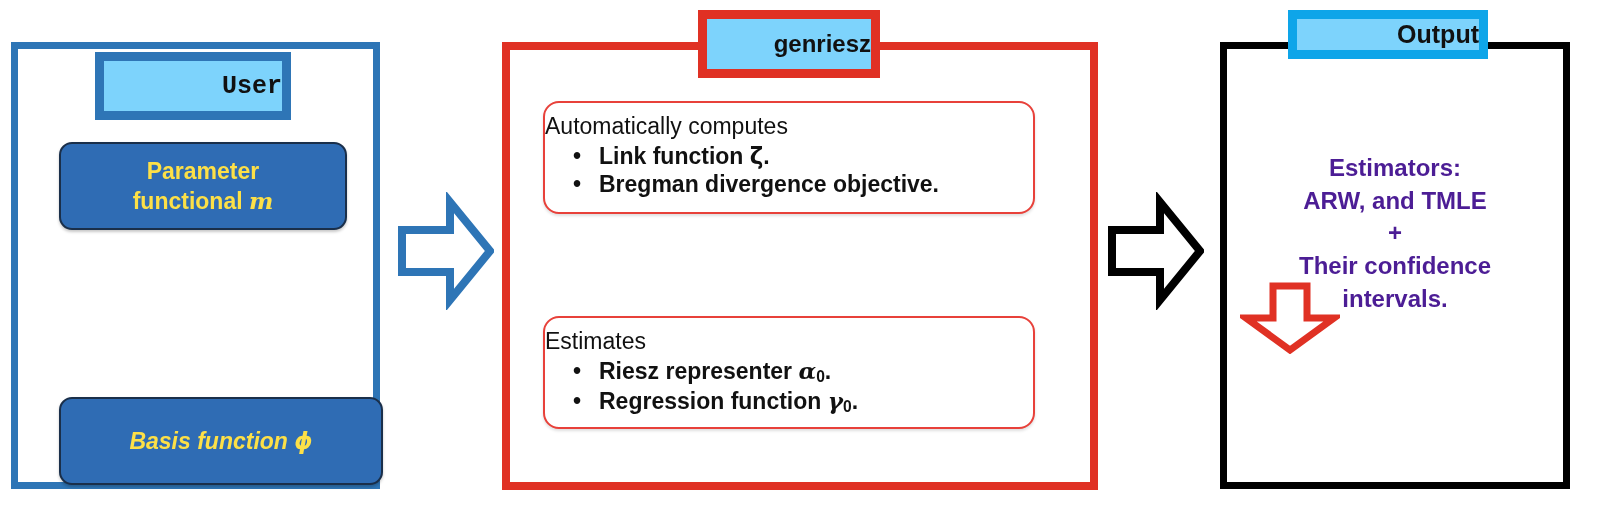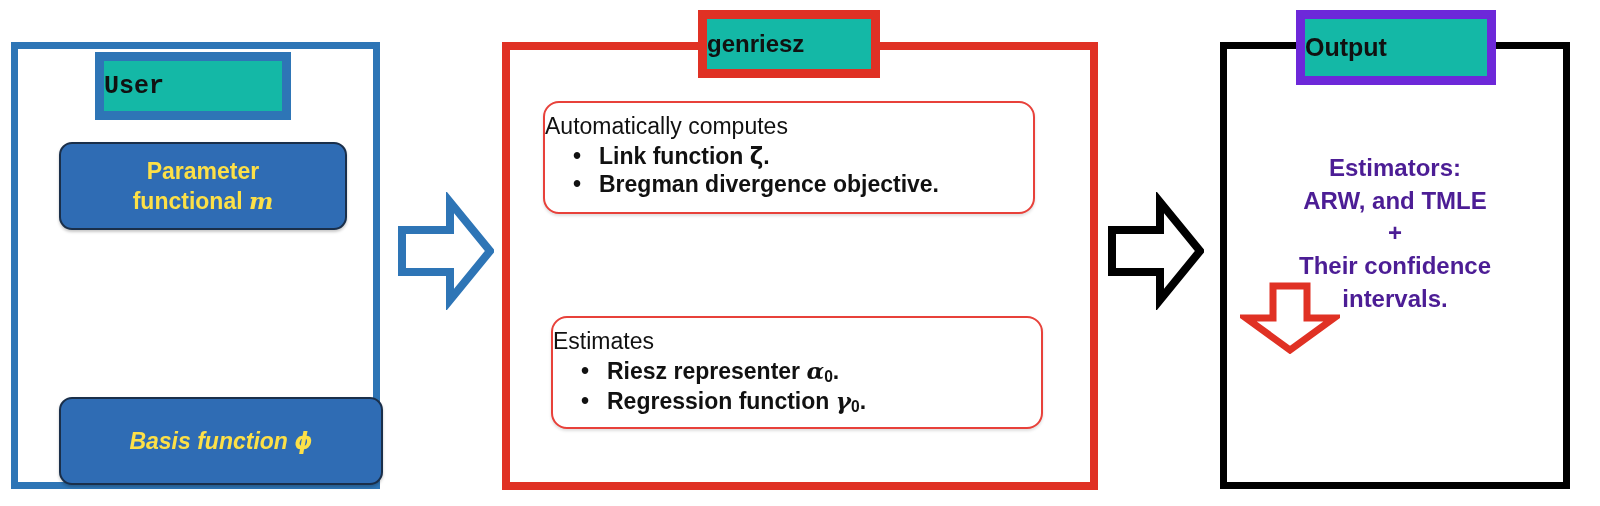--- a/index.html
+++ b/index.html
@@ -28,24 +28,24 @@
     position: absolute;
     left: 0; top: 0;
     width: 100%;
     height: 100%;
     box-sizing: border-box;
     background: #ffffff;
   }
   .title-tab {
     position: absolute;
     box-sizing: border-box;
-    background: #14b8a6;
+    background: #7dd3fc;
     display: flex;
     align-items: center;
-    justify-content: flex-start;
+    justify-content: flex-end;
     z-index: 5;
   }
   .title-tab span {
     font-weight: bold;
     color: #111111;
     line-height: 1;
   }
 
   
   #user-panel { left: 11px; top: 42px; width: 369px; height: 447px; }
@@ -90,21 +90,21 @@
     position: absolute;
     box-sizing: border-box;
     background: #ffffff;
     border: 2.5px solid #e8413a;
     border-radius: 16px;
     z-index: 4;
     padding: 10px 0 8px 0;
     box-shadow: 0 2px 3px rgba(0,0,0,0.13);
   }
   #card-auto     { left: 41px; top: 59px;  width: 492px; height: 113px; }
-  #card-estimates{ left: 41px; top: 274px; width: 492px; height: 113px; margin-left: 8px; }
+  #card-estimates{ left: 41px; top: 274px; width: 492px; height: 113px; }
 
   .card-heading {
     text-align: left;
     font-weight: normal;
     font-size: 23px;
     color: #111111;
     line-height: 1.18;
   }
   .bullet-list {
     list-style: none;
@@ -128,22 +128,22 @@
   }
 
   .mathit { font-family: "DejaVu Serif", serif; font-style: italic; font-weight: bold; }
   .mathsym { font-family: "DejaVu Sans", sans-serif; font-weight: bold; }
   sub { font-size: 0.68em; vertical-align: -0.22em; font-style: normal; }
 
   
   #output-panel { left: 1220px; top: 42px; width: 350px; height: 447px; }
   #output-panel .panel-body { border: 7px solid #000000; }
   #output-title {
-    left: 76px; top: -32px; width: 200px; height: 75px;
-    border: 9px solid #6d28d9;
+    left: 68px; top: -32px; width: 200px; height: 49px;
+    border: 9px solid #0ea5e9;
   }
   #output-title span { font-size: 25px; }
 
   #output-text {
     position: absolute;
     left: 0; top: 110px;
     width: 100%;
     text-align: center;
     font-weight: bold;
     font-size: 24px;

